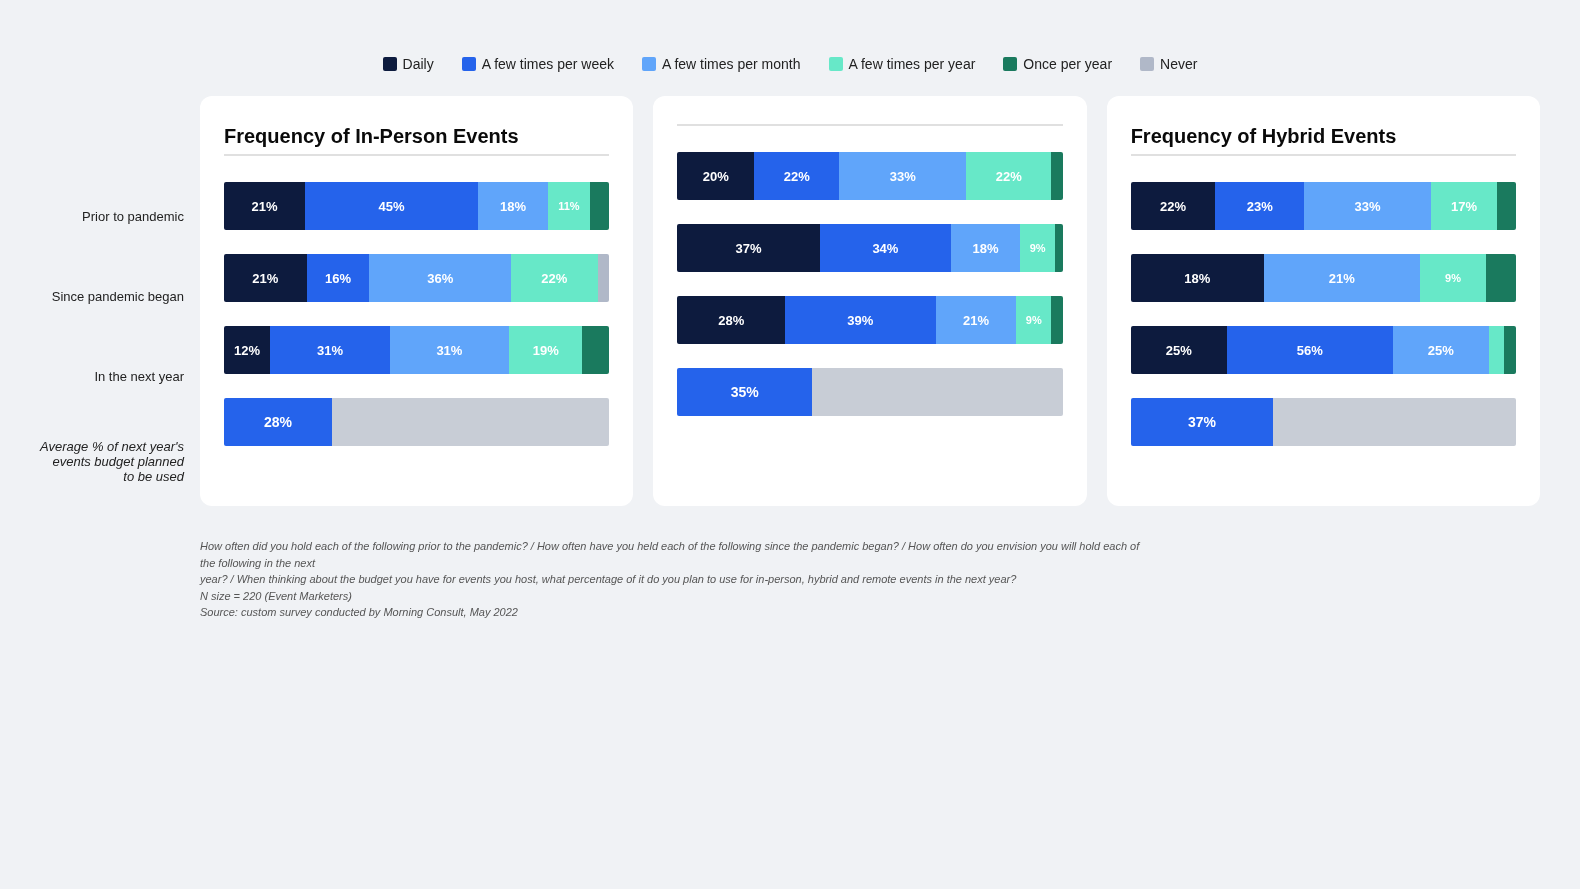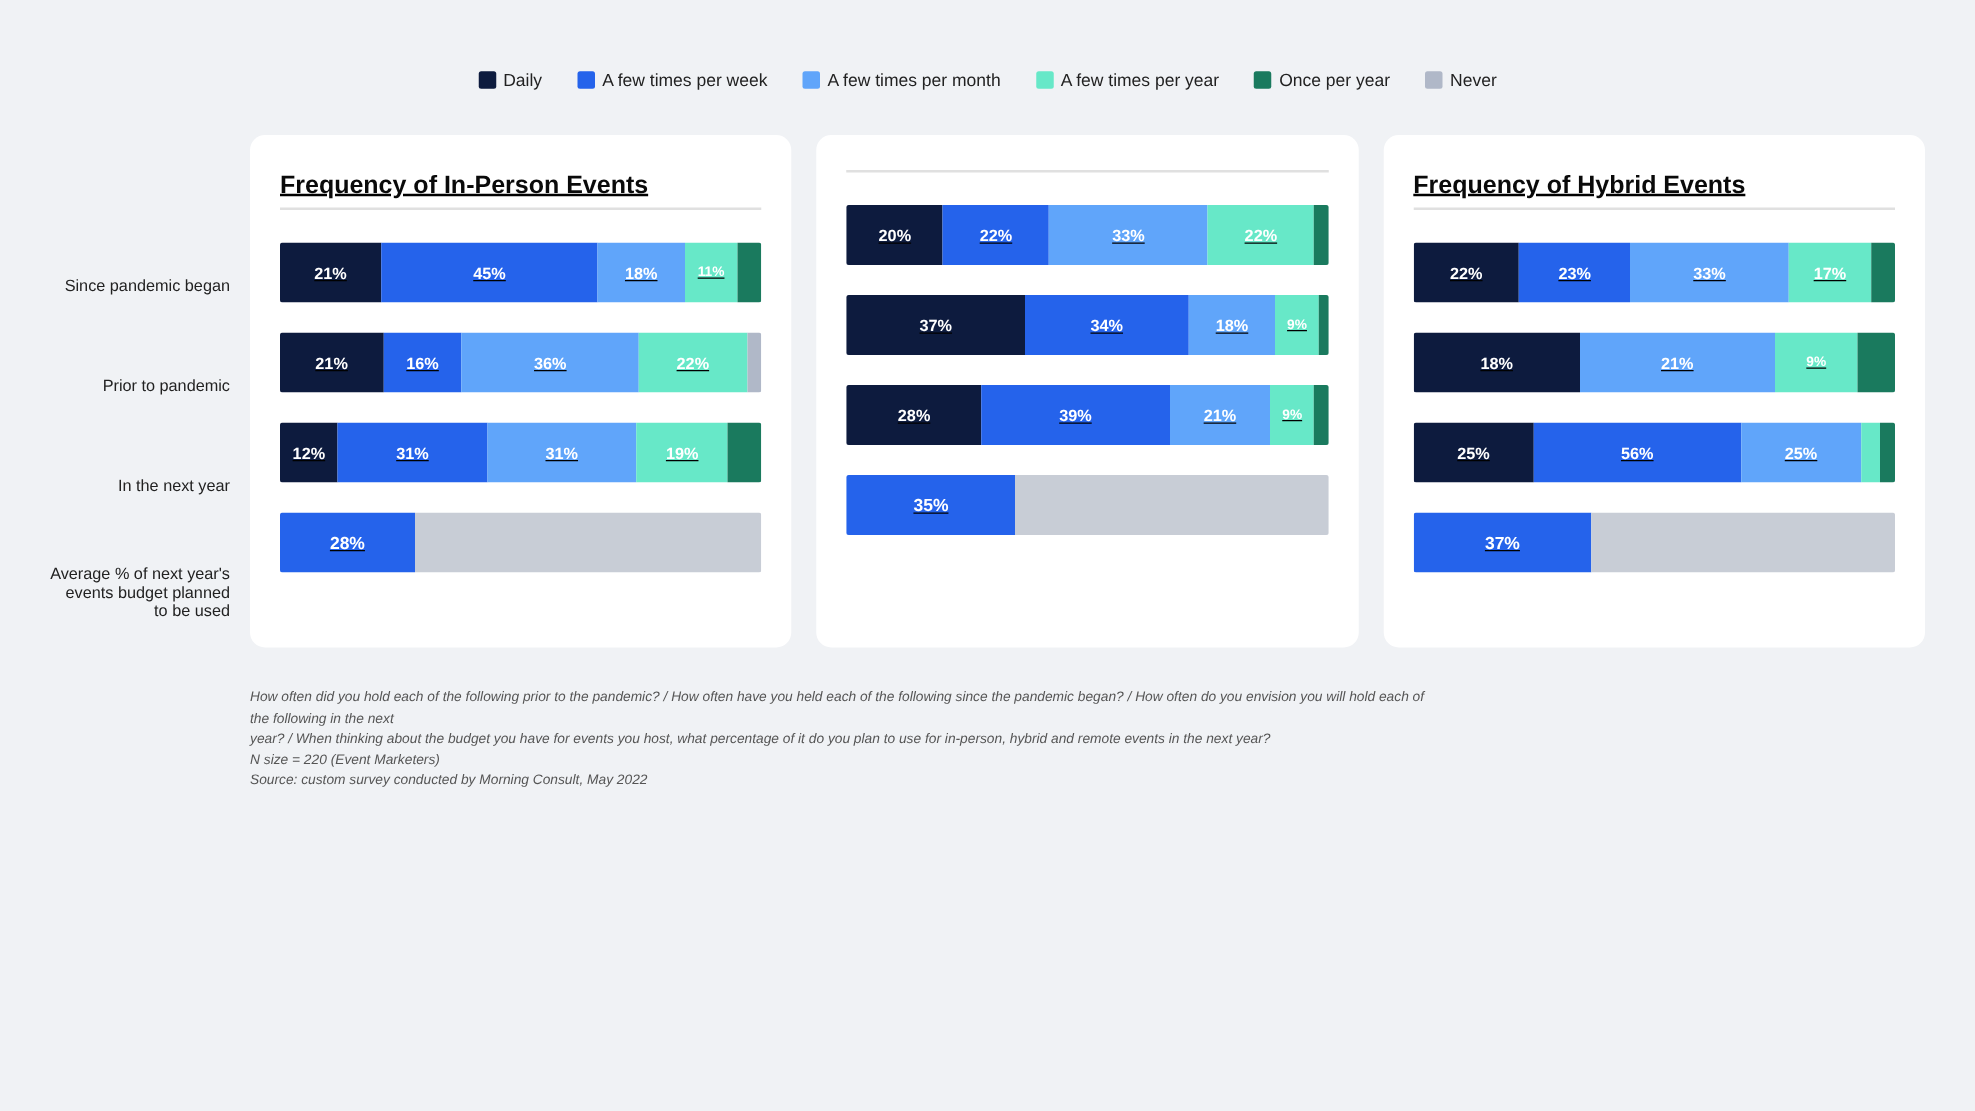--- a/index.html
+++ b/index.html
@@ -15,21 +15,21 @@
       font-weight: 800;
       color: #0a0a0a;
       line-height: 1.25;
       max-width: 900px;
       margin-bottom: 24px;
     }
     .legend {
       display: flex;
       align-items: flex-end;
       gap: 28px;
-      margin-bottom: 36px;
+      margin-bottom: 24px;
       justify-content: center;
     }
     .legend-item {
       display: flex;
       align-items: center;
       gap: 6px;
       font-size: 14px;
       color: #222;
     }
     .legend-dot {
@@ -52,26 +52,25 @@
     .row-label {
       font-size: 13px;
       font-weight: 500;
       color: #222;
       text-align: right;
       padding-right: 16px;
     }
     .row-label-prior { height: 80px; display: flex; align-items: center; justify-content: flex-end; }
     .row-label-since { height: 80px; display: flex; align-items: center; justify-content: flex-end; }
     .row-label-next { height: 80px; display: flex; align-items: center; justify-content: flex-end; }
-    .row-label-budget { height: 90px; display: flex; align-items: center; justify-content: flex-end; text-align: right; }
+    .row-label-budget { height: 90px; display: flex; align-items: center; justify-content: flex-end; text-align: right; font-style: italic; }
     .charts-row {
       display: flex;
       gap: 20px;
       flex: 1;
-      text-decoration: underline;
     }
     .chart-card {
       background: #ffffff;
       border-radius: 12px;
       padding: 28px 24px 24px;
       flex: 1;
     }
     .chart-title {
       font-size: 20px;
       font-weight: 800;
@@ -182,22 +181,22 @@
     </div>
     <div class="legend-item">
       <div class="legend-dot" style="background: rgb(176, 184, 200);"></div>
       <span>Never</span>
     </div>
   </div>
 
 <div class="content-area">
   <div class="row-labels">
 
-  <div class="row-label row-label-since">Since pandemic began</div>
-      <div class="row-label row-label-prior">Prior to pandemic</div>
+  <div class="row-label row-label-prior">Prior to pandemic</div>
+      <div class="row-label row-label-since">Since pandemic began</div>
       <div class="row-label row-label-next">In the next year</div>
       <div class="row-label row-label-budget">Average % of next year's events budget planned to be used</div>
     </div>
   <div class="charts-row">
 
   <div class="chart-card">
         <div class="chart-title">Frequency of In-Person Events</div>
         <div class="chart-title-divider"></div>
         <div class="bar-row">
           <div class="stacked-bar">

